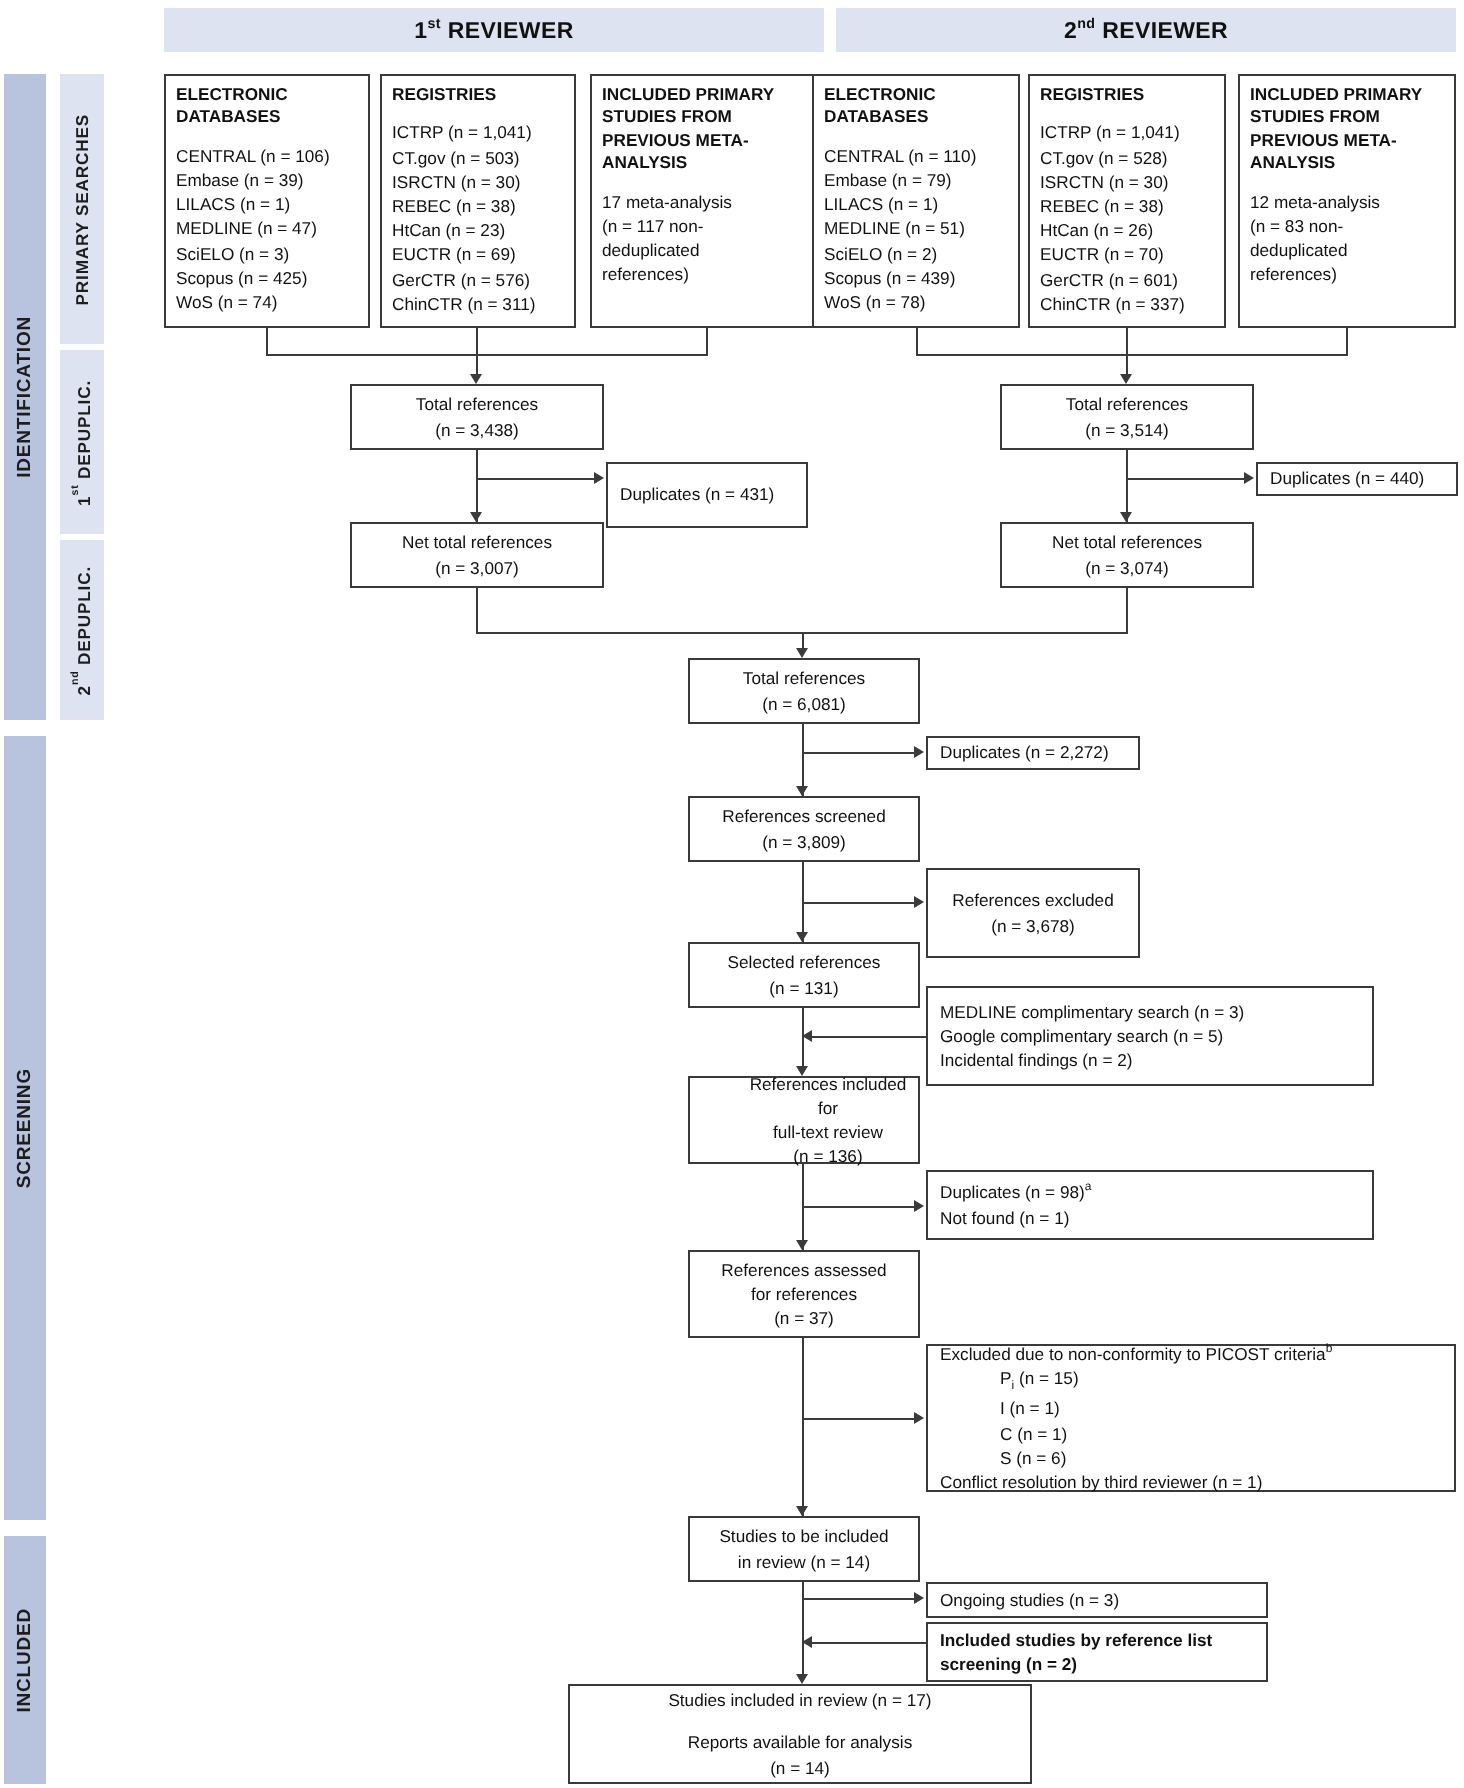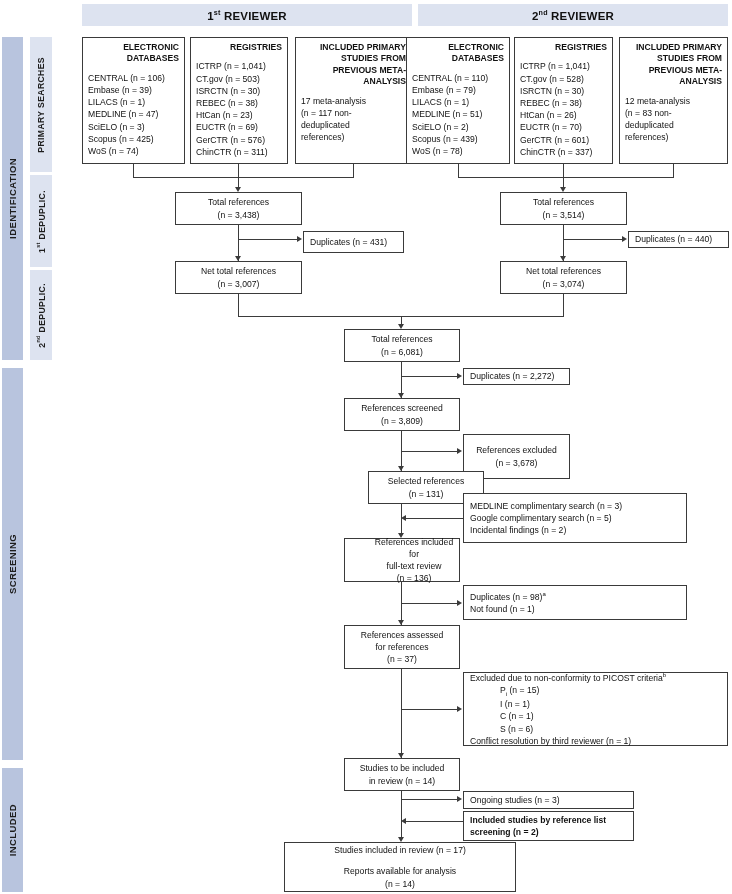--- a/index.html
+++ b/index.html
@@ -66,21 +66,21 @@
     align-items:center;justify-content:center;
     padding:2px 4px;
   }
   .box.midl{
     display:flex;flex-direction:column;
     align-items:flex-start;justify-content:center;
     padding:3px 6px;
   }
   .ttl{
     font-weight:bold;
-    text-align:right;
+    text-align:left;
     font-size:8.6px;
     line-height:1.33;
     margin-bottom:7px;
   }
   .lst div{ white-space:nowrap; }
   .sub-i{ font-size:6px; vertical-align:sub; }
   .sup-i{ font-size:6px; vertical-align:super; }
   .indent{ padding-left:30px; }
 
   
@@ -221,21 +221,21 @@
   <div class="arw down" style="left:234.5px;top:187px;"></div>
 
   <div class="box mid c" style="left:175px;top:192px;width:127px;height:33px;">
     <div style="white-space:pre-line;text-align:center;">Total references
 (n = 3,438)</div>
   </div>
 
   <div class="ln vl" style="left:238px;top:225px;height:36px;"></div>
   <div class="ln hl" style="left:238px;top:239px;width:60px;"></div>
   <div class="arw right" style="left:297px;top:235.5px;"></div>
-  <div class="box midl" style="left:303px;top:231px;width:101px;height:22px;">
+  <div class="box midl" style="left:303px;top:231px;width:101px;height:33px;">
     <div>Duplicates (n = 431)</div>
   </div>
   <div class="arw down" style="left:234.5px;top:256px;"></div>
 
   <div class="box mid c" style="left:175px;top:261px;width:127px;height:33px;">
     <div style="white-space:pre-line;text-align:center;">Net total references
 (n = 3,007)</div>
   </div>
 
   <div class="ln vl" style="left:458px;top:164px;height:13px;"></div>
@@ -289,21 +289,21 @@
 
   <div class="ln vl" style="left:401px;top:431px;height:40px;"></div>
   <div class="ln hl" style="left:401px;top:451px;width:57px;"></div>
   <div class="arw right" style="left:457px;top:447.5px;"></div>
   <div class="box mid c" style="left:463px;top:434px;width:107px;height:45px;">
     <div>References excluded</div>
     <div>(n = 3,678)</div>
   </div>
   <div class="arw down" style="left:397.5px;top:466px;"></div>
 
-  <div class="box mid c" style="left:344px;top:471px;width:116px;height:33px;margin-left:24px;">
+  <div class="box mid c" style="left:344px;top:471px;width:116px;height:33px;">
     <div>Selected references</div>
     <div>(n = 131)</div>
   </div>
 
   <div class="ln vl" style="left:401px;top:504px;height:27px;"></div>
   <div class="ln hl" style="left:406px;top:518px;width:58px;"></div>
   <div class="arw left" style="left:401px;top:514.5px;"></div>
   <div class="box midl" style="left:463px;top:493px;width:224px;height:50px;">
     <div>MEDLINE complimentary search (n = 3)</div>
     <div>Google complimentary search (n = 5)</div>

